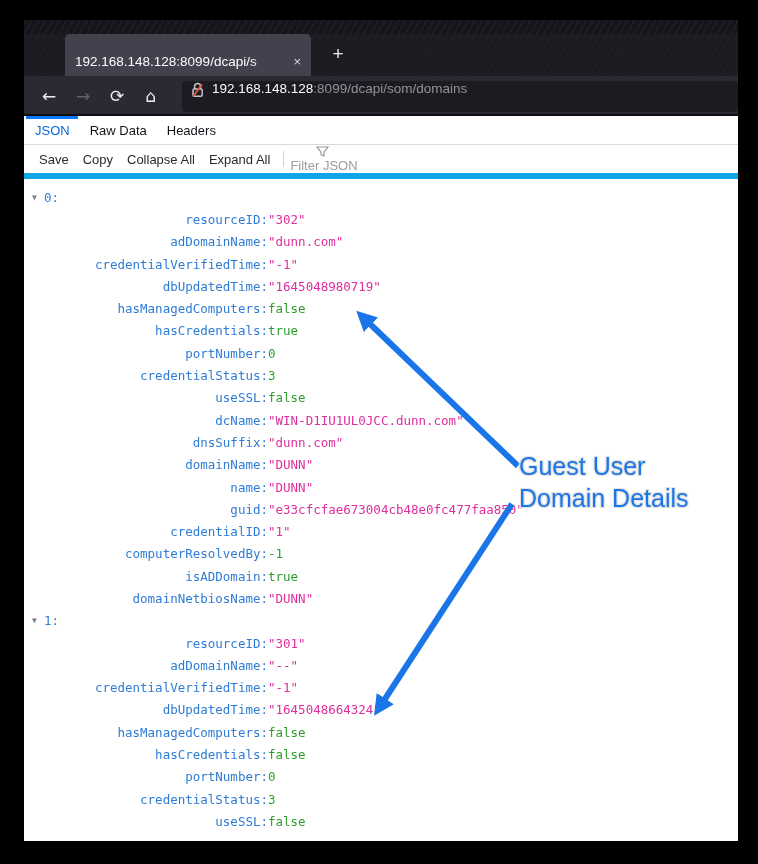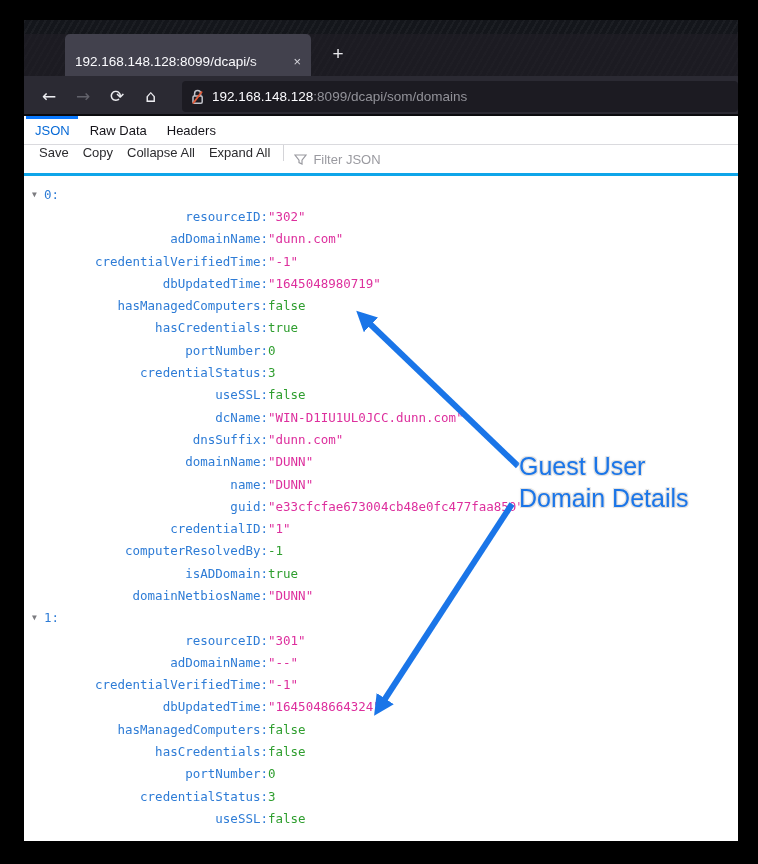--- a/index.html
+++ b/index.html
@@ -26,39 +26,39 @@
   .newtab{position:absolute;left:300px;top:6px;width:28px;height:28px;color:#e8e8ec;
     font-size:19px;display:flex;align-items:center;justify-content:center;}
 
   .navbar{position:absolute;left:24px;top:76px;width:714px;height:40px;background:#2b2a33;
     display:flex;align-items:center;}
   .nav-icon{width:34px;height:30px;display:flex;align-items:center;justify-content:center;
     font-size:17px;color:#ececf0;font-family:"DejaVu Sans",sans-serif;}
   .nav-icon.back{margin-left:8px;}
   .nav-icon.fwd{color:#62626b;}
   .urlbar{flex:1;height:31px;margin-left:14px;background:#1c1b22;border-radius:4px;
-    display:flex;align-items:center;padding:0 8px;min-width:0;}
+    display:flex;align-items:flex-start;padding:0 8px;min-width:0;}
   .url-text{font-size:13.5px;white-space:nowrap;overflow:hidden;margin-left:7px;}
   .url-host{color:#fbfbfe;}
   .url-rest{color:#929299;}
 
   
   .content{position:absolute;left:24px;top:114px;width:714px;height:727px;background:#fff;
     border-top:2px solid #0b0b0e;box-sizing:border-box;}
   .vtabs{position:relative;height:28px;border-bottom:1px solid #dadade;display:flex;
     align-items:center;padding-left:9px;background:#fff;}
   .vtab{font-size:13px;color:#15141a;padding:0 10px;height:100%;display:flex;align-items:center;}
   .vtab.first{padding-left:2px;}
   .vtab.active{color:#0669d6;}
   .vtab-indicator{position:absolute;left:2px;top:0;width:52px;height:3px;background:#0a79ff;}
-  .vtoolbar{height:28px;border-bottom:3px solid #0ea5e9;display:flex;
+  .vtoolbar{height:28px;border-bottom:6px solid #0ea5e9;display:flex;align-items:center;
     padding-left:8px;font-size:13px;color:#2b2b2e;background:#fff;}
   .vbtn{padding:0 7px;}
   .vsep{width:1px;height:16px;background:#d4d4d8;margin:0 6px;}
-  .filter-box{display:flex;align-items:center;color:#9a9aa0;}
+  .filter-box{display:flex;align-items:center;color:#9a9aa0;flex-direction:column;}
   .funnel{margin:0 6px 0 4px;display:flex;align-items:center;}
   .filter-ph{font-size:13px;color:#9a9aa0;}
 
   .json-tree{padding-top:7px;font-family:"DejaVu Sans Mono","Liberation Mono",monospace;
     font-size:12.5px;background:#fff;}
   .jrow{height:22.3px;display:flex;align-items:center;white-space:pre;}
   .jrow.prop{padding-left:34px;text-align:right;}
   .jrow.section{padding-left:8px;}
   .twisty{color:#7c7c80;font-size:8px;width:12px;display:inline-block;}
   .jkey{color:var(--key,#2e7cd6);}

